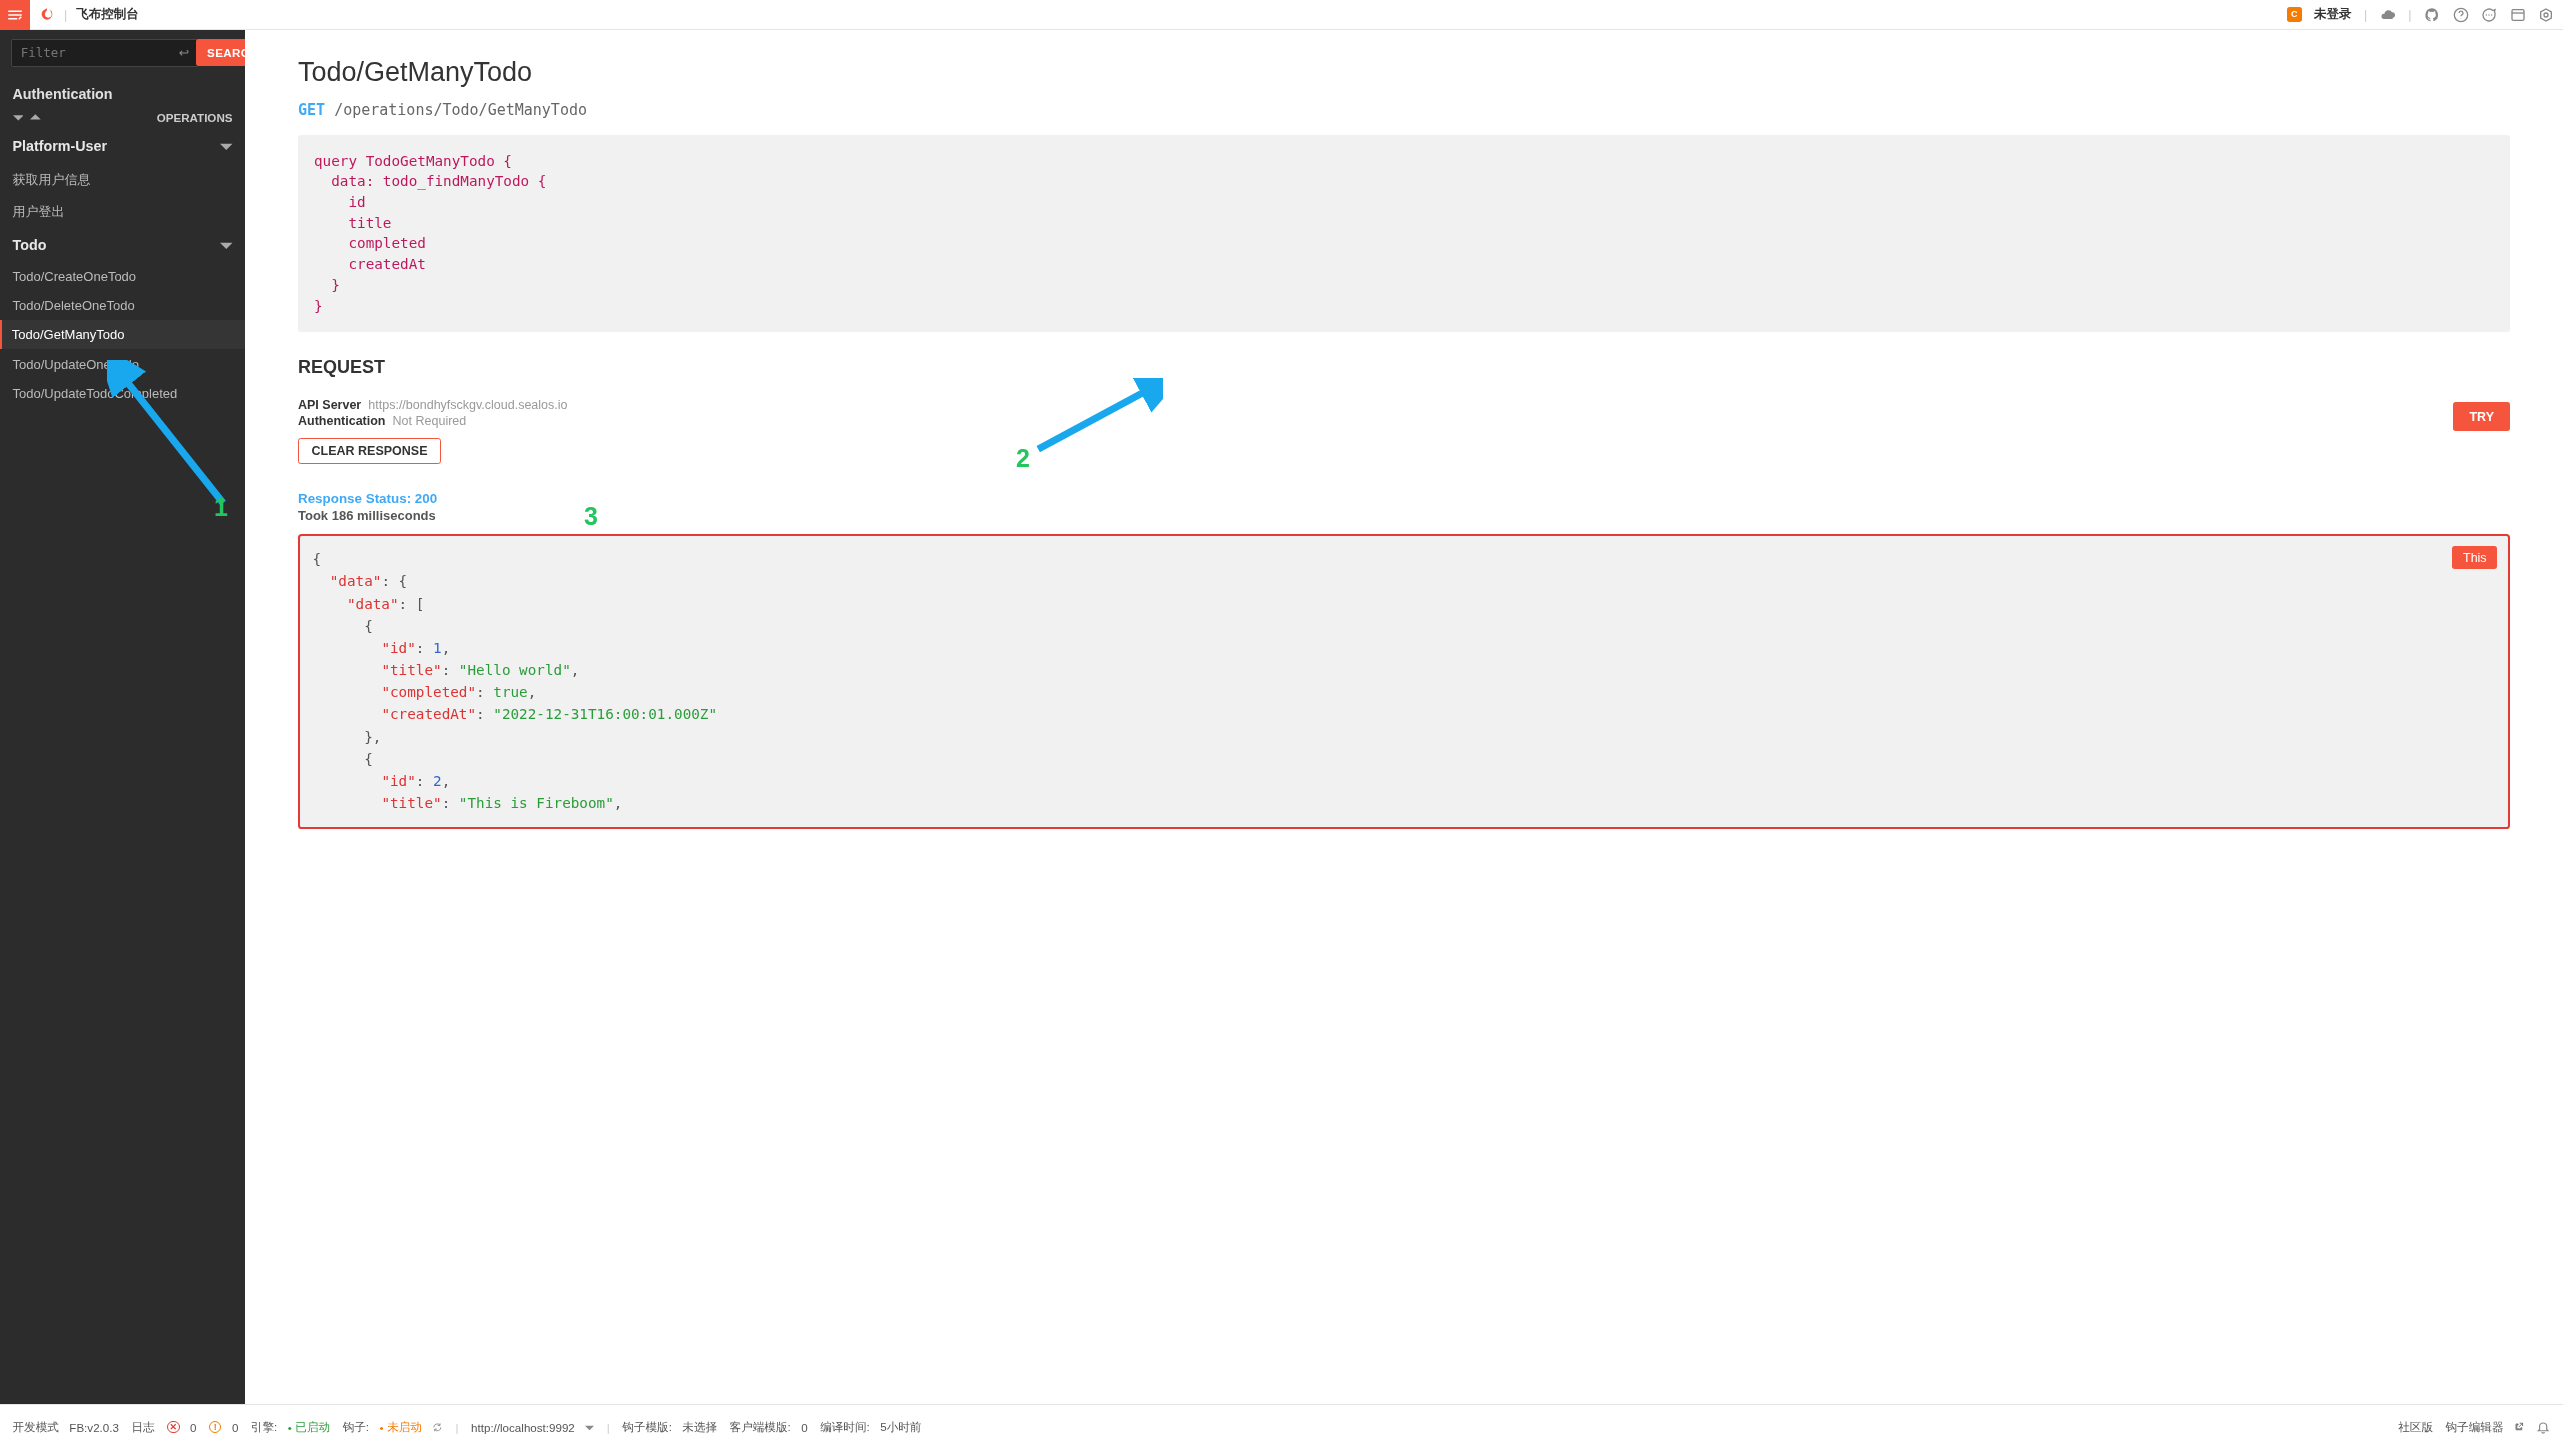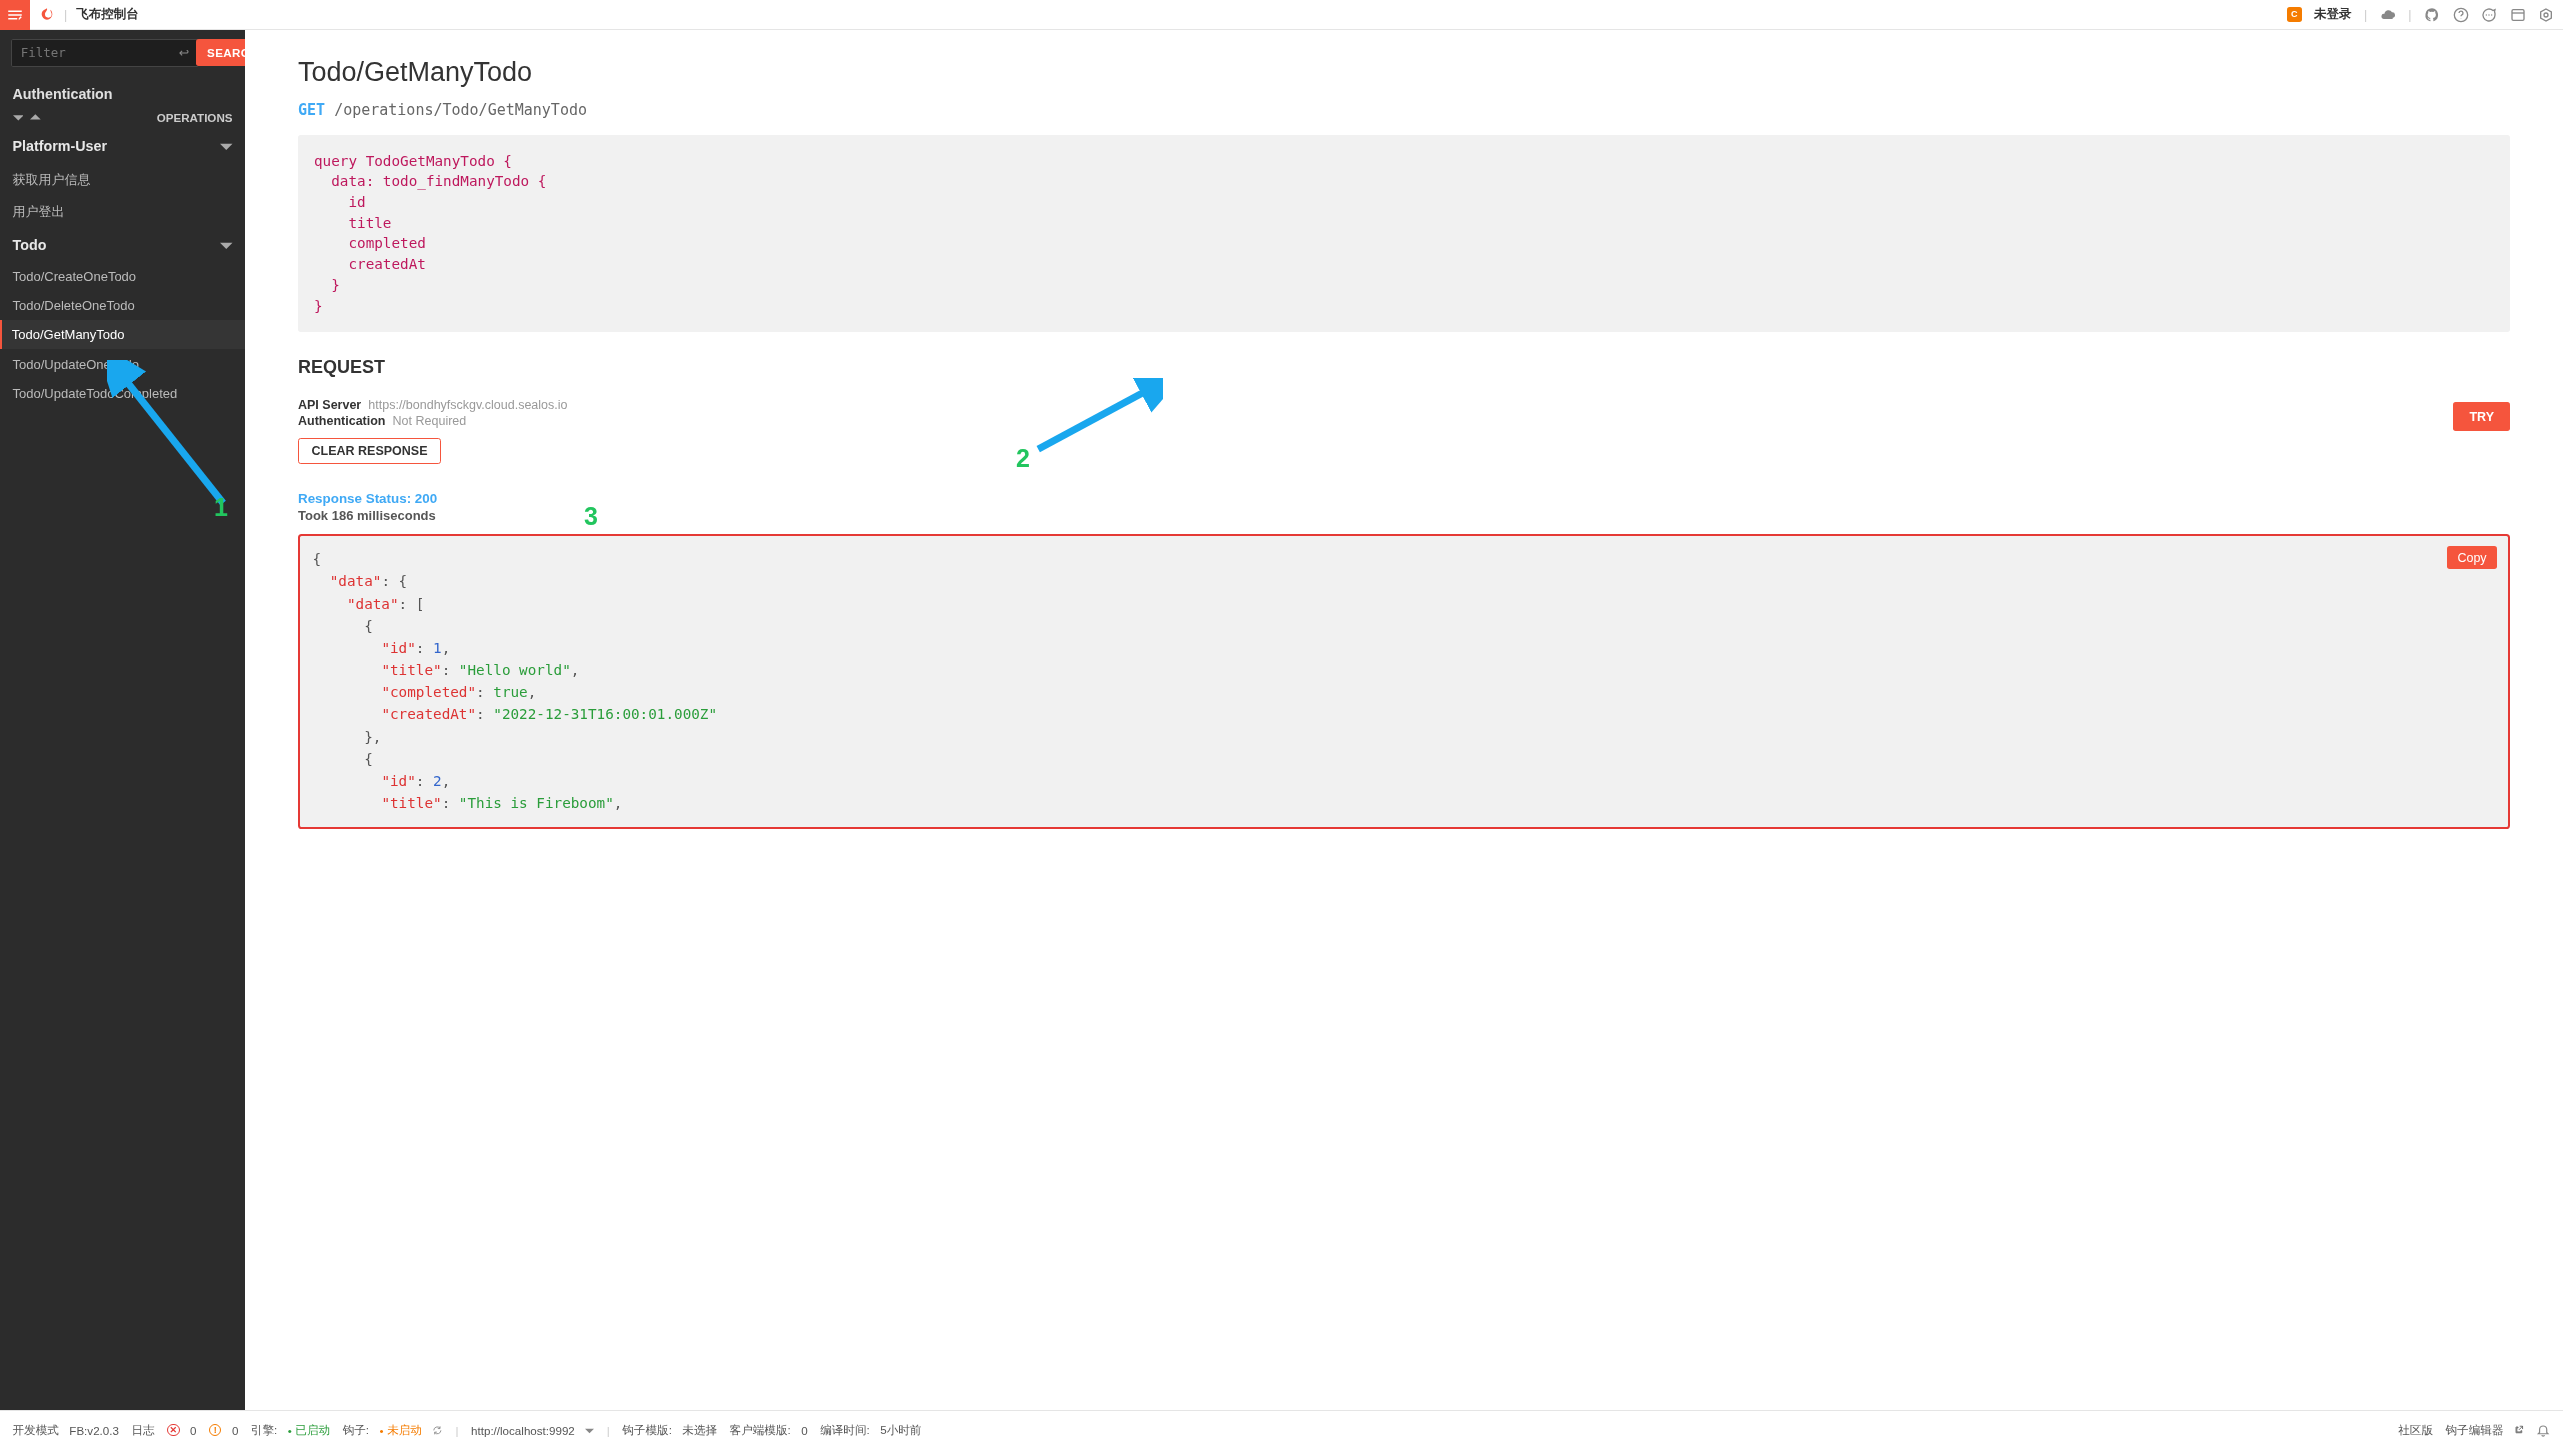--- a/index.html
+++ b/index.html
@@ -67,21 +67,21 @@
     .n { color: #36c; } 
     .b { color: #2a9d3a; } 
     .c { color: #555; } 
 
     
     .anno-layer { position: absolute; inset:0; pointer-events:none; }
     .anno-num { position:absolute; font-size:25px; font-weight:600; color:#22c55e; }
     .anno-arrow { position:absolute; }
 
     
-    .footer { position: fixed; bottom:0; left:0; right:0; height: 39px; border-top: 0.9px solid #e5e5e5; display: flex; align-items: center; padding: 0 12.5px; font-size: 11.6px; color: #555; background:#fff; gap: 12.5px; }
+    .footer { position: fixed; bottom:0; left:0; right:0; height: 45px; border-top: 0.9px solid #e5e5e5; display: flex; align-items: center; padding: 0 12.5px; font-size: 11.6px; color: #555; background:#fff; gap: 12.5px; }
     .footer .dot-green { color: #2a9d3a; }
     .footer .dot-orange { color: #f57c00; }
     .footer .lk { display:flex; align-items:center; gap:3.6px;}
     .circ-red { width:12.5px;height:12.5px;border:1.3px solid #e53935;border-radius:50%;display:inline-flex;align-items:center;justify-content:center;color:#e53935;font-size:9px;font-weight:bold;}
     .circ-org { width:12.5px;height:12.5px;border:1.3px solid #f57c00;border-radius:50%;display:inline-flex;align-items:center;justify-content:center;color:#f57c00;font-size:9px;font-weight:bold;}
     .pipe{color:#ccc;}
     .bell{margin-left:auto;}
   </style>
 </head>
 <body>
@@ -205,21 +205,21 @@
     </div>
     <div class="clear-wrap">
       <button class="clear-btn">CLEAR RESPONSE</button>
     </div>
 
     <div class="resp-status">Response Status: 200</div>
     <div class="took">Took 186 milliseconds</div>
 
 
     <div class="response-panel">
-      <button class="copy-btn">Copy</button>
+      <button class="copy-btn">This</button>
 <div style="white-space: pre;"><span class="c">{</span>
   <span class="k">"data"</span><span class="c">: {</span>
     <span class="k">"data"</span><span class="c">: [</span>
       <span class="c">{</span>
         <span class="k">"id"</span><span class="c">: </span><span class="n">1</span><span class="c">,</span>
         <span class="k">"title"</span><span class="c">: </span><span class="b">"Hello world"</span><span class="c">,</span>
         <span class="k">"completed"</span><span class="c">: </span><span class="b">true</span><span class="c">,</span>
         <span class="k">"createdAt"</span><span class="c">: </span><span class="b">"2022-12-31T16:00:01.000Z"</span>
       <span class="c">},</span>
       <span class="c">{</span>

